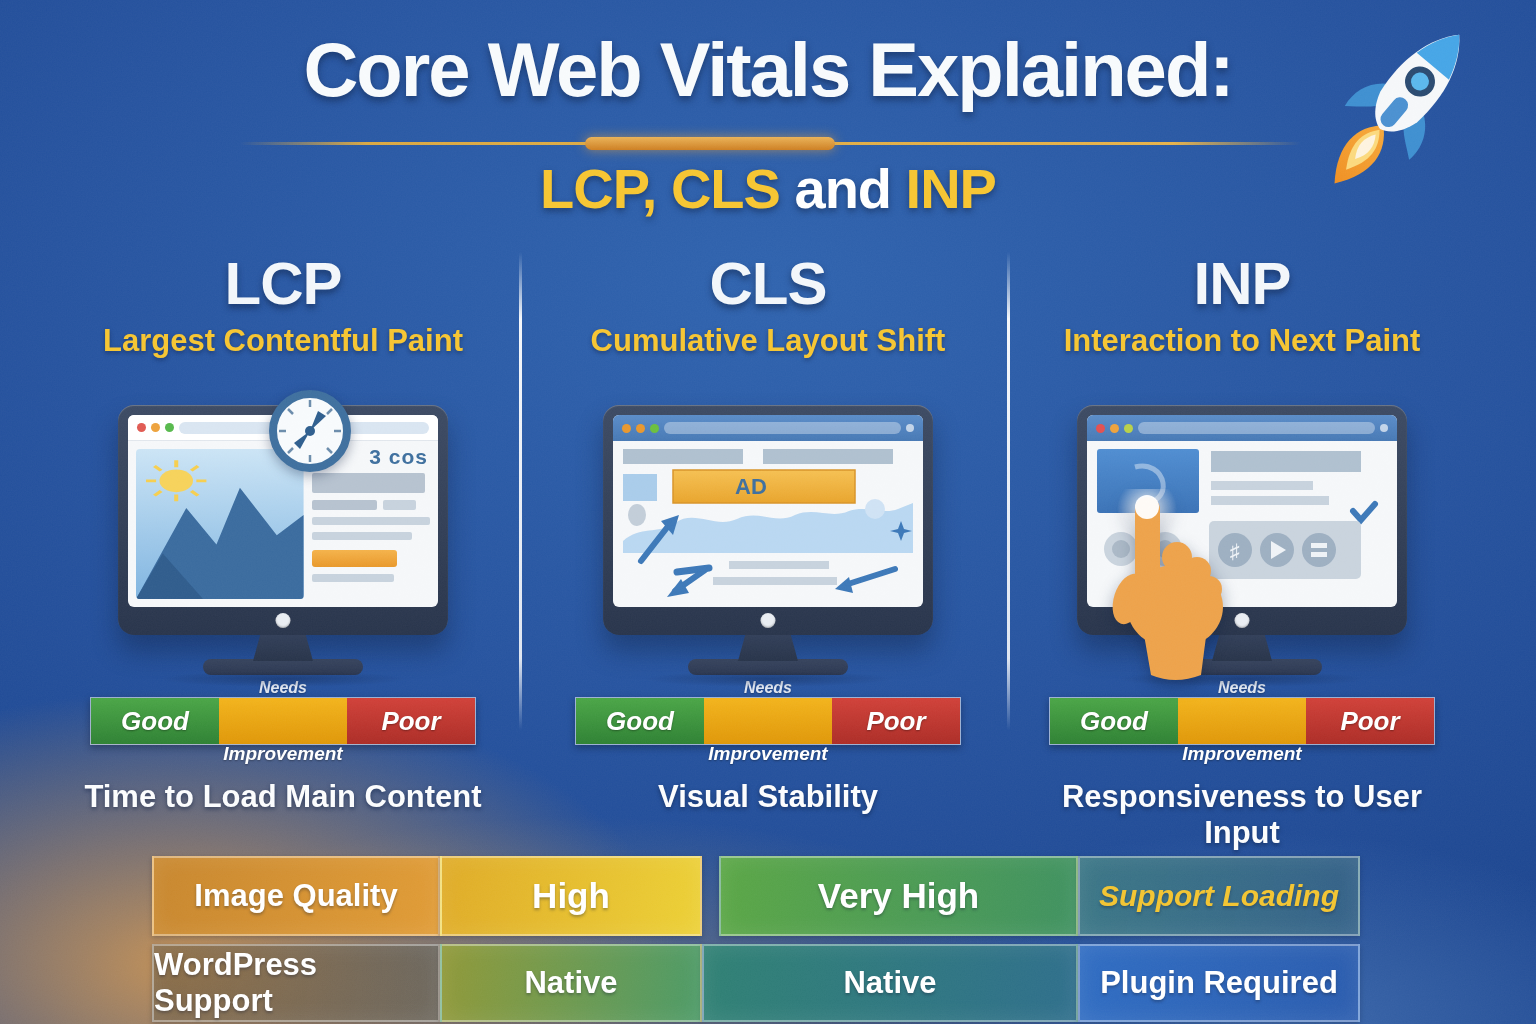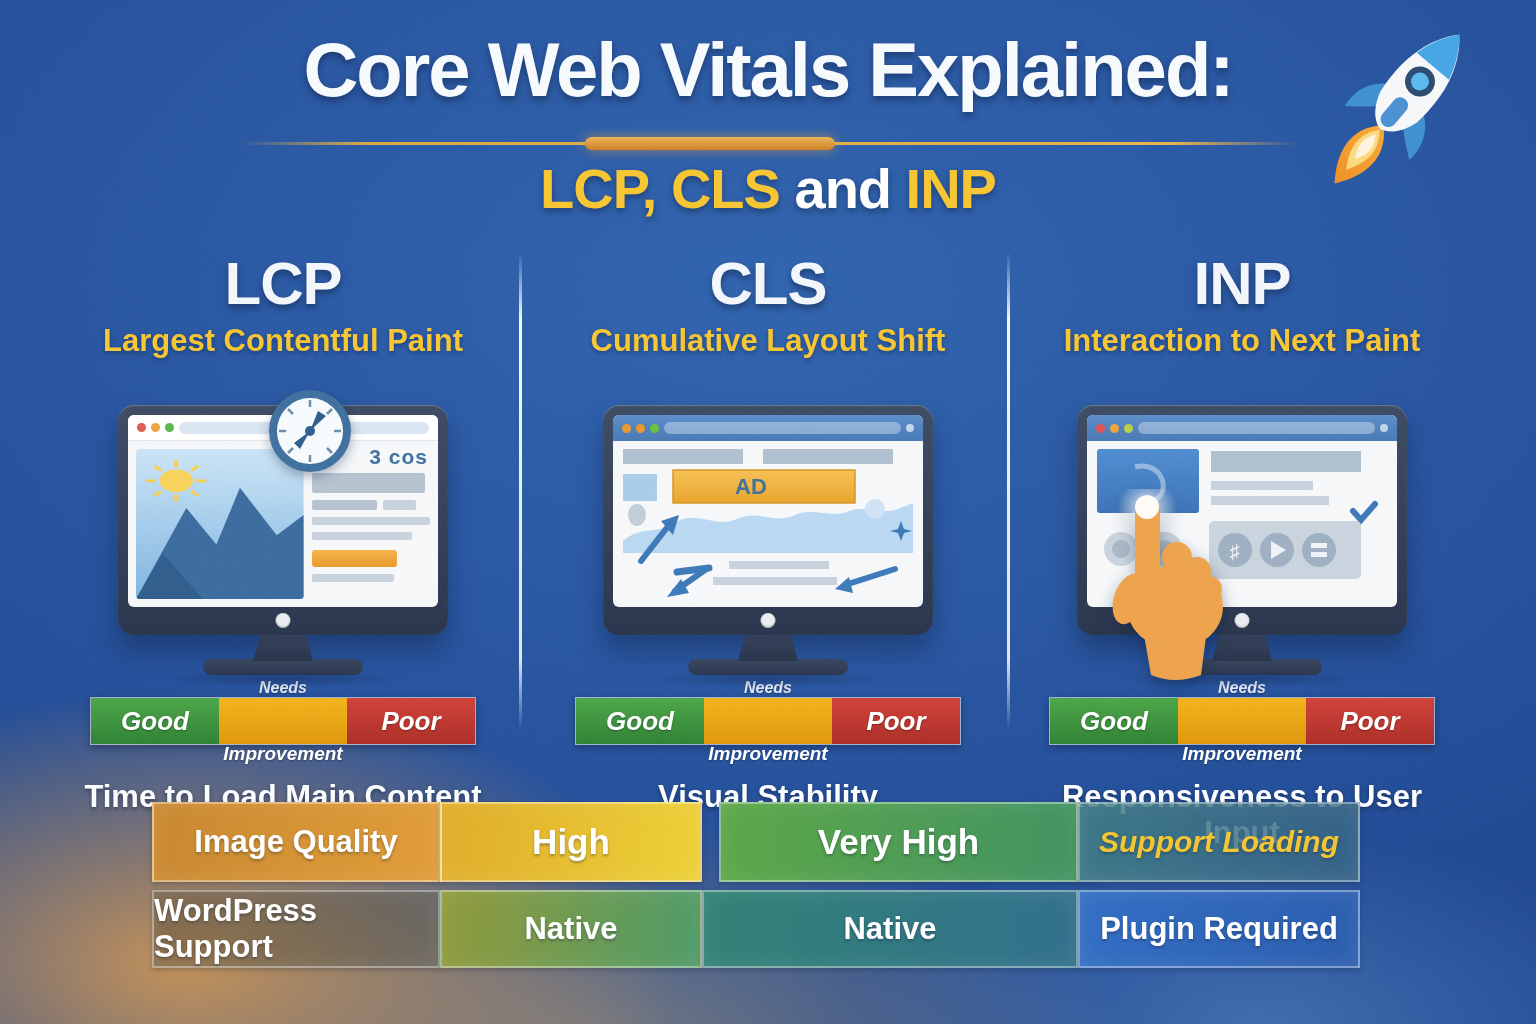--- a/index.html
+++ b/index.html
@@ -115,21 +115,21 @@
     color:#fff;font-weight:bold;text-shadow:0 1px 2px rgba(0,0,0,.35);}
   .seg.good{background:linear-gradient(180deg,#4aa546,#2e8133);font-size:26px;}
   .seg.ni{background:linear-gradient(180deg,#f2b31b,#df9708);line-height:1;gap:48px;}
   .seg.ni .l1{font-size:16px;opacity:.85;} .seg.ni .l2{font-size:19px;}
   .seg.poor{background:linear-gradient(180deg,#d04038,#ac2c26);font-size:26px;}
 
   .caption{margin-top:34px;font-size:31px;font-weight:bold;color:#fbfcfd;
     text-shadow:0 2px 4px rgba(10,25,60,.55);}
 
   
-  .ctable{position:absolute;left:152px;top:802px;display:grid;z-index:3;
+  .ctable{position:absolute;left:152px;top:856px;display:grid;z-index:3;
     grid-template-columns:288px 262px 376px 282px;grid-template-rows:80px 78px;row-gap:8px;}
   .cell{
     display:flex;align-items:center;justify-content:center;
     font-size:31px;font-weight:bold;color:#ffffff;
     border:2px solid rgba(255,255,255,.40);
     box-shadow:inset 0 0 22px rgba(255,255,255,.10), 0 2px 5px rgba(10,20,45,.25);
     text-shadow:0 2px 3px rgba(20,30,50,.35);
   }
   .cell.r1c1{background:linear-gradient(100deg,#c8872e,#e09b35);}
   .cell.r1c2{background:linear-gradient(100deg,#dfab27,#ecd035);font-size:35px;}

